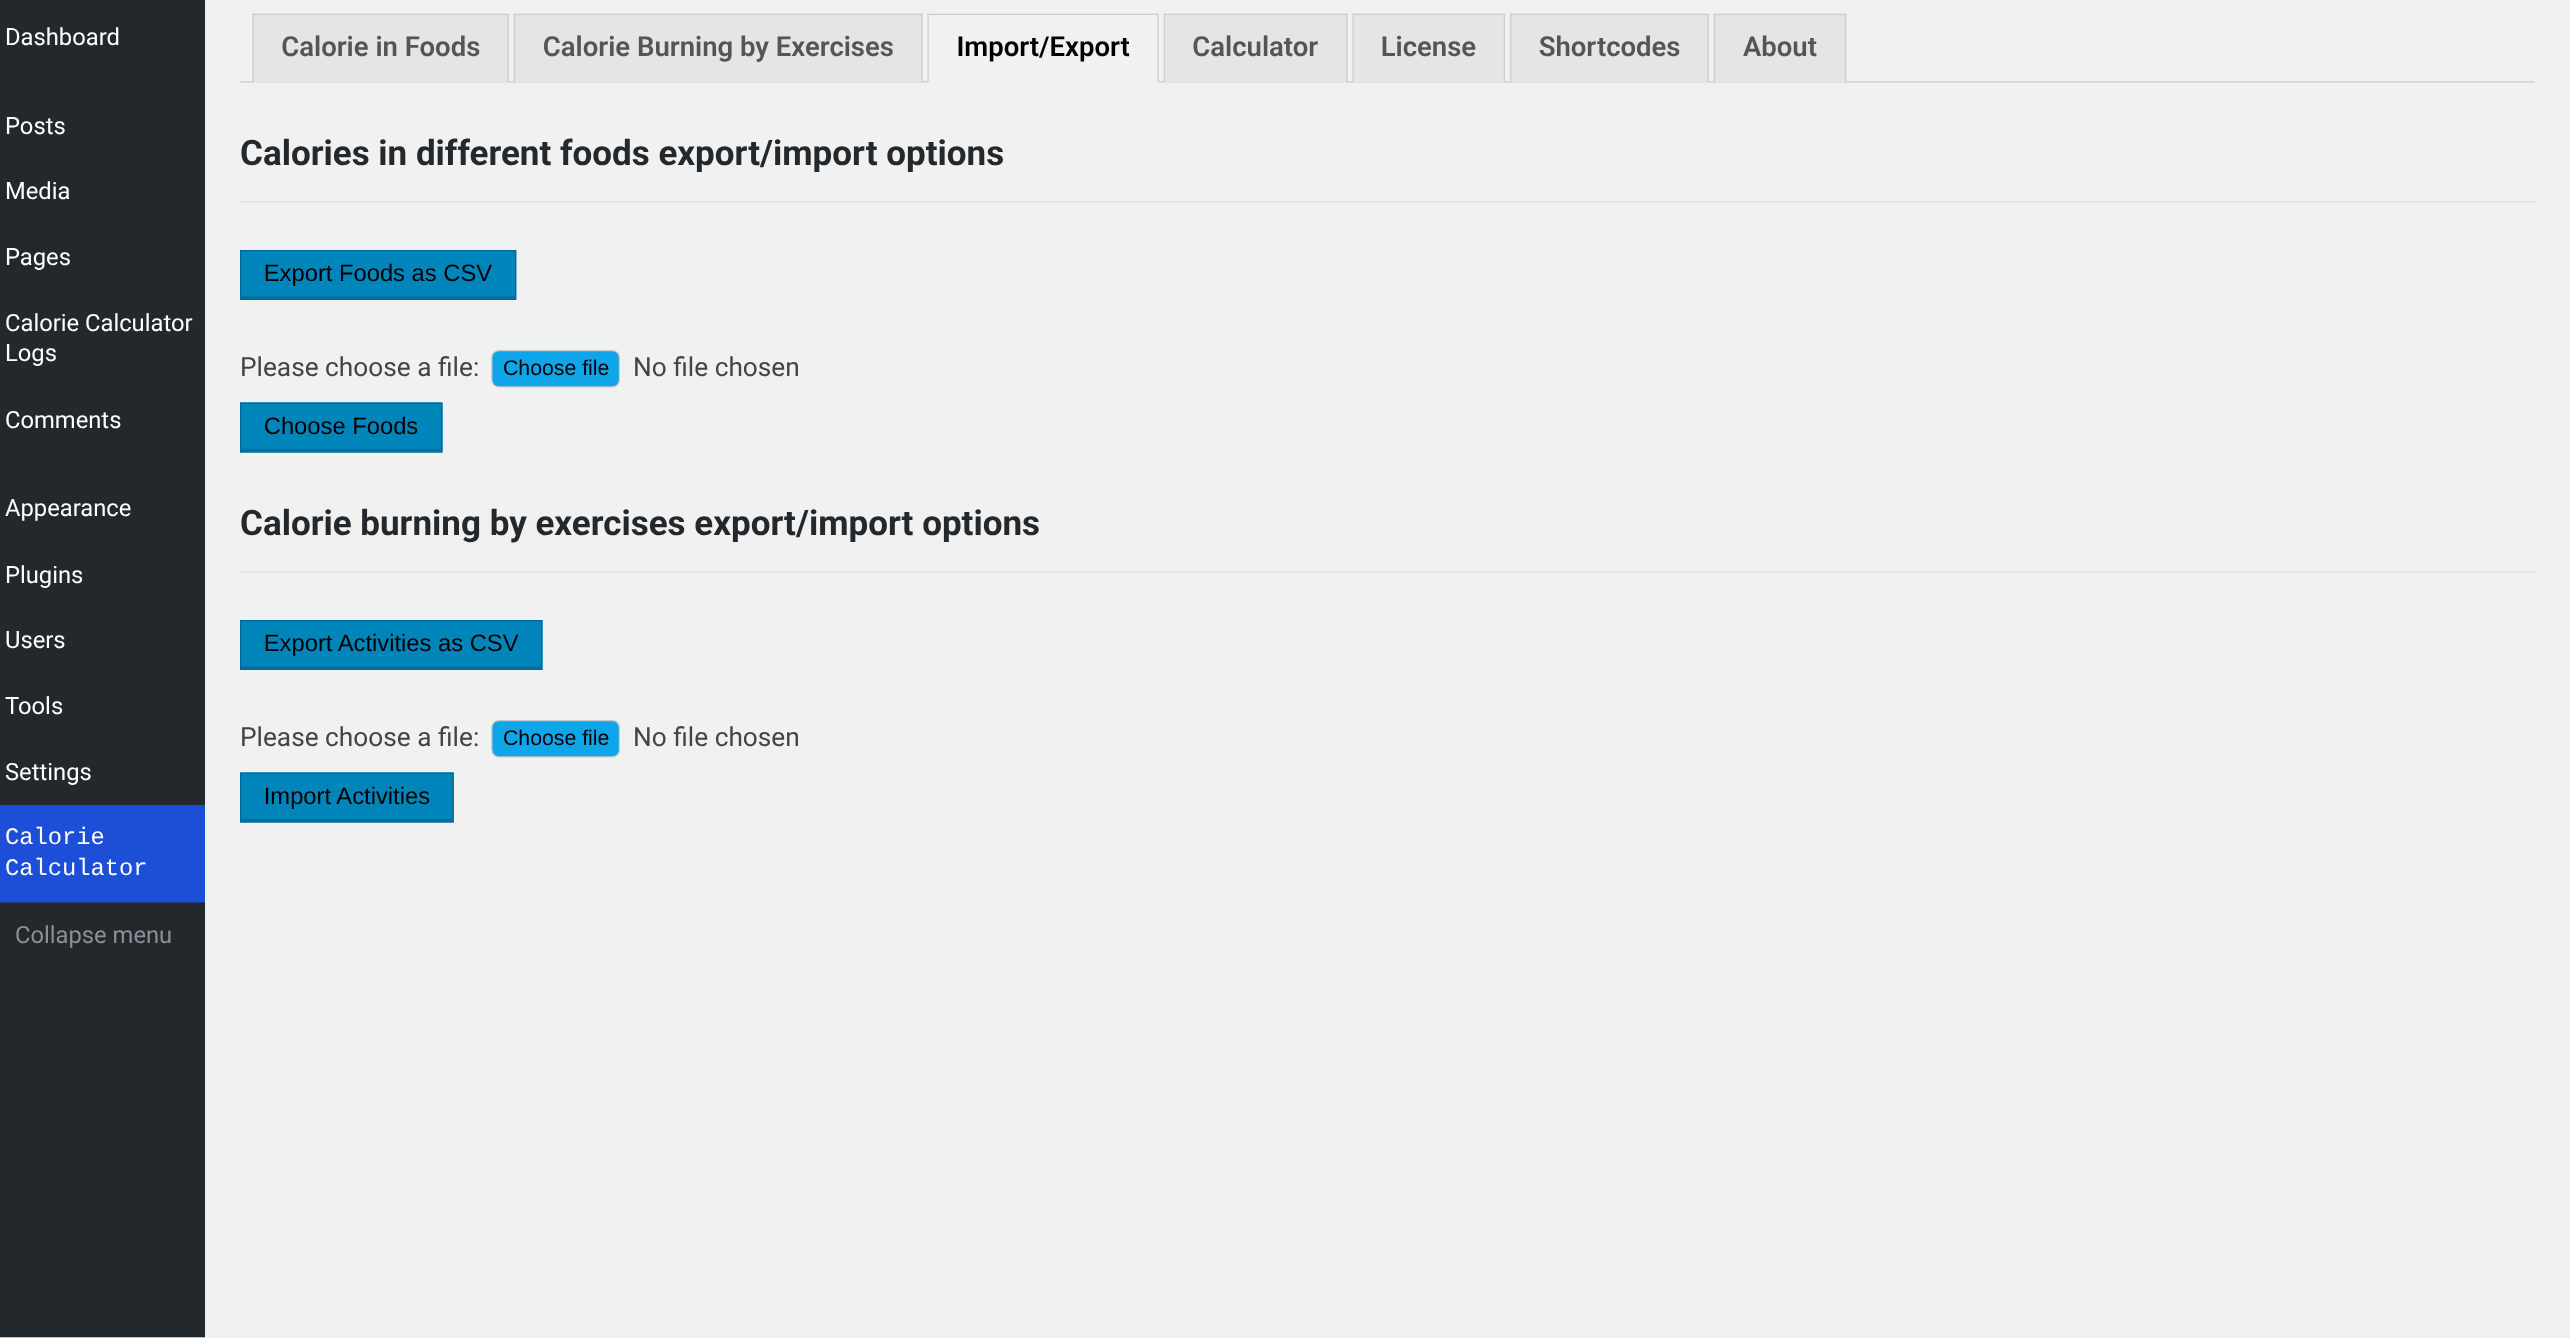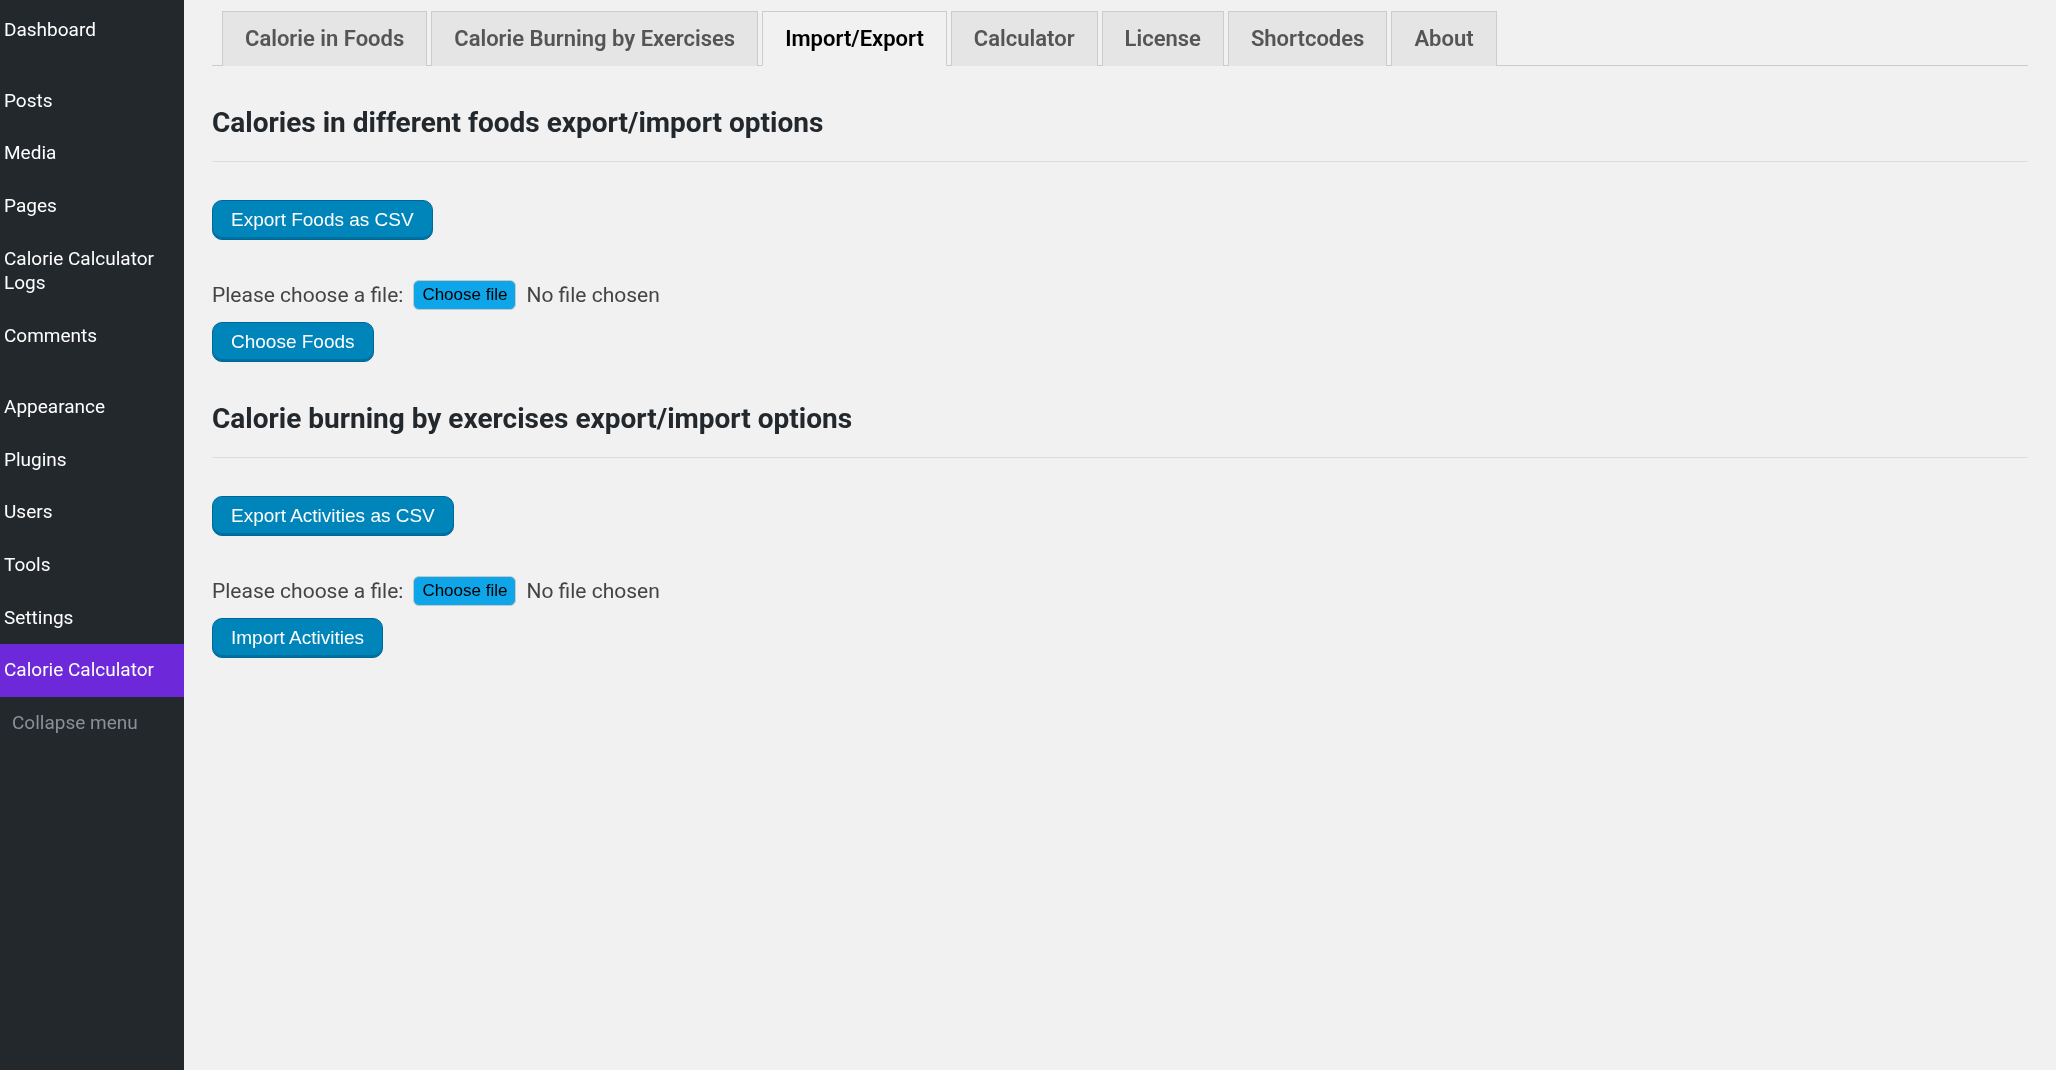--- a/index.html
+++ b/index.html
@@ -8,39 +8,40 @@
     font-family: -apple-system, BlinkMacSystemFont, "Segoe UI", Roboto, Helvetica, Arial, sans-serif;
     background: #f1f1f1;
     color: #23282d;
     display: flex;
     min-height: 100vh;
     font-size: 18px;
   }
 
   
   .sidebar {
-    width: 184px;
+    width: 164px;
     background: #23282d;
     color: #eee;
     display: flex;
     flex-direction: column;
     flex-shrink: 0;
     padding-top: 4px;
   }
   .sidebar .menu-item {
     padding: 14px 0 14px 4px;
     font-size: 19px;
     color: #fff;
     cursor: pointer;
     position: relative;
     line-height: 1.3;
   }
   .sidebar .menu-item.active {
-    background: #6d28d9;
+    background: #1d4ed8;
     color: #fff;
+    font-family: Liberation Mono, monospace;
   }
   .sidebar .menu-item.active::after {
     content: "";
     position: absolute;
     right: -8px;
     top: 50%;
     transform: translateY(-50%);
     width: 0; height: 0;
     border-top: 8px solid transparent;
     border-bottom: 8px solid transparent;
@@ -93,25 +94,25 @@
     padding-bottom: 22px;
     border-bottom: 1px solid #ddd;
   }
   .section-body {
     padding-top: 38px;
   }
   .btn-primary {
     display: inline-block;
     background: #0085ba;
     border: 1px solid #006799;
-    color: #ffffff;
+    color: #000000;
     font-size: 19px;
     font-weight: 400;
     padding: 8px 18px;
-    border-radius: 10px;
+    border-radius: 0;
     cursor: pointer;
     box-shadow: inset 0 -2px 0 rgba(0,0,0,0.15);
   }
   .file-row {
     margin-top: 40px;
     display: flex;
     align-items: center;
     gap: 10px;
     font-size: 21px;
     color: #444;

